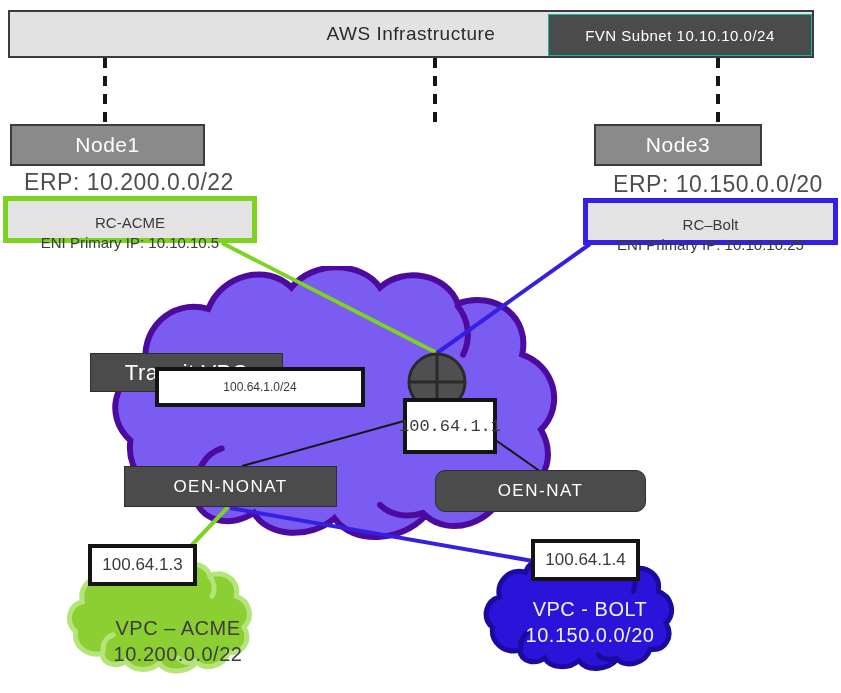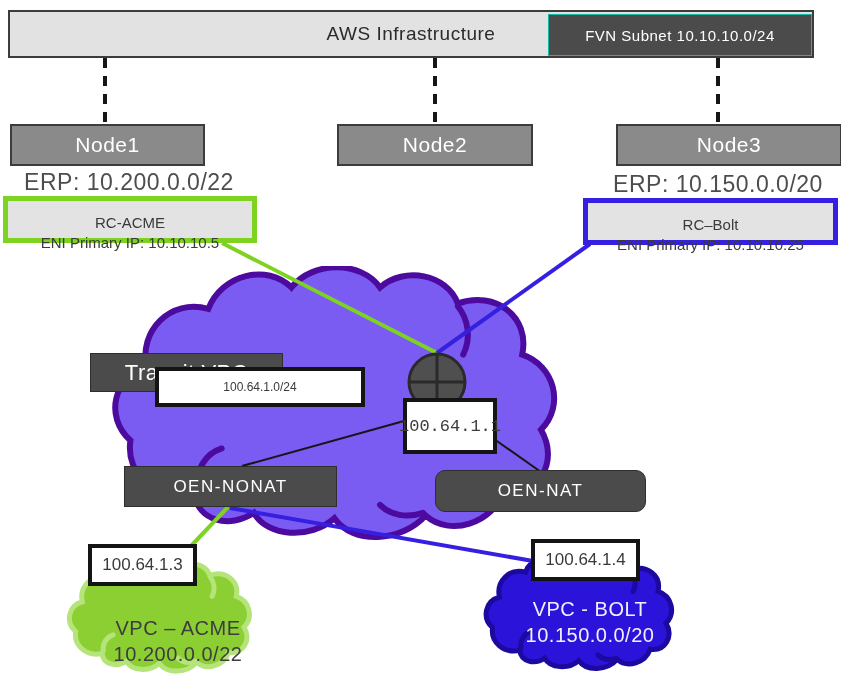--- a/index.html
+++ b/index.html
@@ -14,21 +14,21 @@
   .top-bar-title{position:absolute;inset:0;display:flex;align-items:center;
            justify-content:center;font-size:19px;color:#2b2b2b;letter-spacing:.5px;}
   .fvn-box{position:absolute;left:538px;top:2px;width:262px;height:40px;
            background:#4b4b4b;border:1px solid #14b8a6;color:#fff;display:flex;
            align-items:center;justify-content:center;font-size:15px;letter-spacing:.5px;}
 
   
   .node-box{top:124px;height:42px;background:#8a8a8a;border:2px solid #3c3c3c;
             color:#fff;display:flex;align-items:center;justify-content:center;
             font-size:21px;letter-spacing:.5px;}
-  .node1{left:10px;width:195px;} .node2{left:337px;width:196px;} .node3{left:616px;width:226px;}
+  .node1{left:10px;width:195px;} .node2{left:337px;width:196px;} .node3{left:594px;width:168px;}
 
   .erp{font-size:23px;color:#4d4d4d;text-align:center;letter-spacing:.5px;}
   .erp1{left:0px;top:169px;width:258px;} .erp3{left:596px;top:171px;width:244px;}
 
   .rc-card{height:47px;background:#e3e3e3;color:#3a3a3a;text-align:center;
            font-size:15px;line-height:1.35;padding-top:12px;}
   .rc-acme{left:3px;top:196px;width:254px;border:5px solid #7ed321;}
   .rc-bolt{left:583px;top:198px;width:255px;border:5px solid #3520e2;}
 
   .dark-label{background:#4b4b4b;border:1px solid #2e2e2e;color:#fff;display:flex;
@@ -103,21 +103,20 @@
       <line x1="437" y1="354" x2="437" y2="410"></line>
     </g>
   </svg>
 
   <div class="abs top-bar">
     <div class="top-bar-title">AWS Infrastructure</div>
     <div class="fvn-box">FVN Subnet 10.10.10.0/24</div>
   </div>
 
   <div class="abs node-box node1">Node1</div>
-  <div class="abs node-box node2">Node2</div>
   <div class="abs node-box node3">Node3</div>
 
   <div class="abs erp erp1">ERP: 10.200.0.0/22</div>
   <div class="abs erp erp3">ERP: 10.150.0.0/20</div>
 
   <div class="abs rc-card rc-acme">
     <div>RC-ACME</div>
     <div>ENI Primary IP: 10.10.10.5</div>
   </div>
   <div class="abs rc-card rc-bolt">

